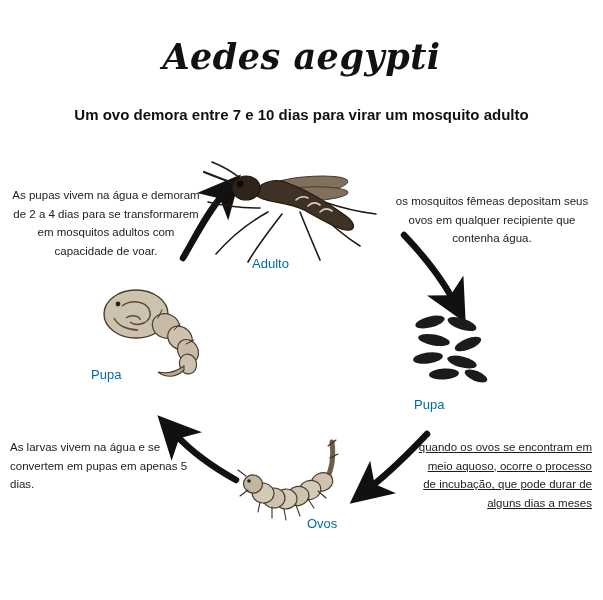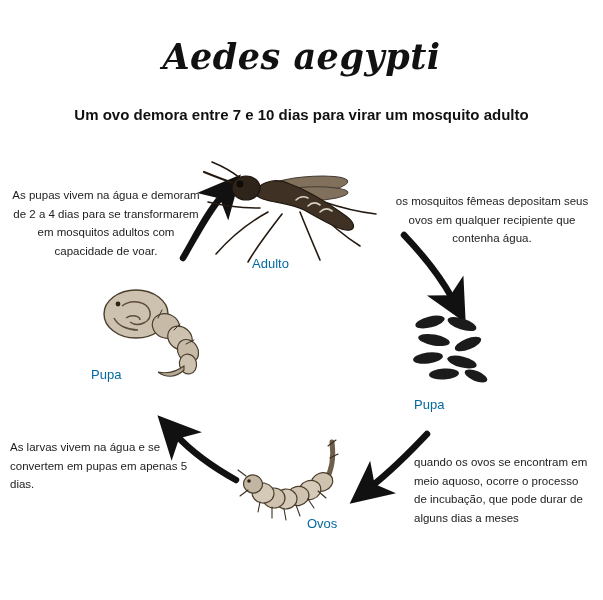--- a/index.html
+++ b/index.html
@@ -50,21 +50,21 @@
     color: #1c1c1c;
   }
   .stage-label {
     position: absolute;
     font-weight: normal;
     font-size: 13px;
     color: #0369a1;
   }
   .cap-left-top   { left: 8px;  top: 186px; width: 196px; text-align: center; }
   .cap-right-top  { left: 392px; top: 192px; width: 200px; text-align: center; }
-  .cap-right-bot  { left: 414px; top: 453px; width: 178px; text-align: left; }
+  .cap-right-bot  { left: 414px; top: 438px; width: 178px; text-align: right; text-decoration: underline; }
   .cap-left-bot   { left: 10px; top: 438px; width: 200px; }
 
   .lbl-adulto { left: 252px; top: 256px; }
   .lbl-ovos   { left: 414px; top: 397px; }
   .lbl-larva  { left: 307px; top: 516px; }
   .lbl-pupa   { left: 91px;  top: 367px; }
 
   svg.art { position: absolute; overflow: visible; }
 </style>
 </head>

